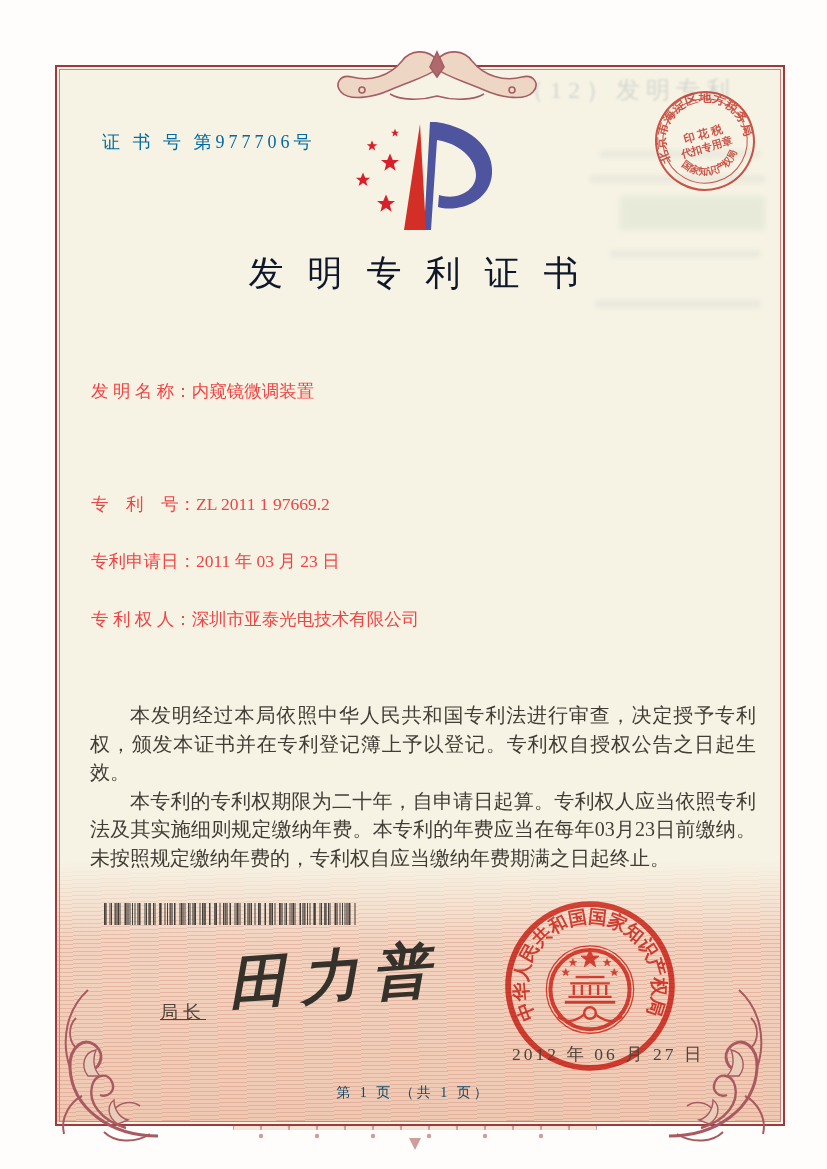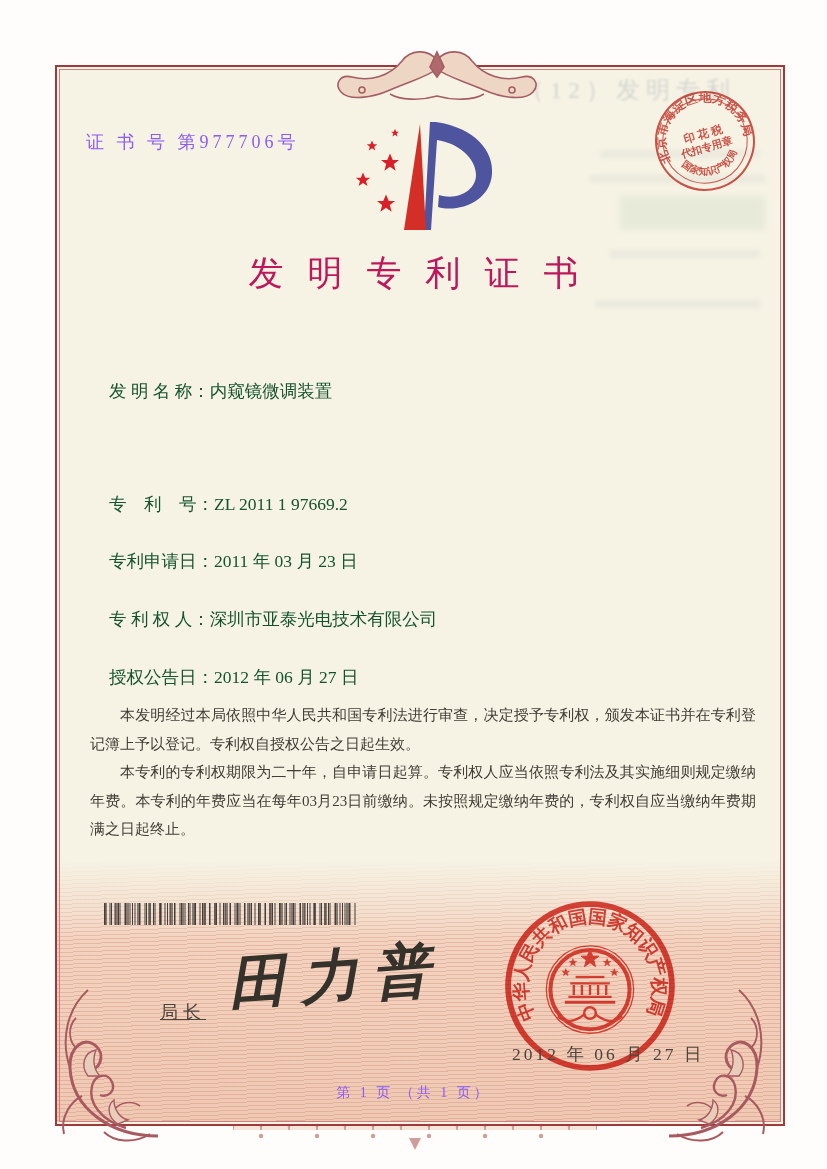--- a/index.html
+++ b/index.html
@@ -10,42 +10,42 @@
   
   .guilloche{position:absolute;left:2px;right:2px;bottom:2px;height:262px;
     background:
       linear-gradient(180deg,#f6f3e4 0,rgba(246,243,228,0) 80px),
       repeating-linear-gradient(178deg,rgba(198,118,98,.30) 0 1px,rgba(198,118,98,0) 1px 4px),
       linear-gradient(180deg,#f4d8c6 0,#efc8b2 100%);}
   
   .frame{position:absolute;left:55px;top:65px;width:726px;height:1057px;border:2px solid #9e3a3c;pointer-events:none;}
   .frame::before{content:"";position:absolute;left:2px;top:2px;right:2px;bottom:2px;border:1px solid #c98183;}
   .ornament{position:absolute;pointer-events:none;}
-  .certno{position:absolute;left:86px;top:130px;font-size:18px;letter-spacing:4px;color:#8b5cf6;}
+  .certno{position:absolute;left:102px;top:130px;font-size:18px;letter-spacing:4px;color:#0369a1;}
   .logo{position:absolute;left:338px;top:118px;}
   .title{position:absolute;left:0;top:250px;width:827px;text-align:center;font-size:35px;
-         letter-spacing:24px;text-indent:24px;color:#be185d;font-weight:500;}
-  .fieldrow{position:absolute;left:91px;font-size:17.5px;color:#14532d;white-space:nowrap;margin-left:18px;}
+         letter-spacing:24px;text-indent:24px;color:#0f172a;font-weight:500;}
+  .fieldrow{position:absolute;left:91px;font-size:17.5px;color:#ef4444;white-space:nowrap;}
   .fieldrow .lab{white-space:pre;}
-  .paras{position:absolute;left:90px;top:701px;width:666px;font-size:15px;line-height:28.5px;
+  .paras{position:absolute;left:90px;top:701px;width:666px;font-size:20px;line-height:28.5px;
          text-align:justify;color:#413c34;}
   .paras p{margin:0;text-indent:2em;}
   .barcode{position:absolute;left:104px;top:903px;width:252px;height:22px;opacity:.85;
     background:
       repeating-linear-gradient(90deg,#26242280 0 2px,transparent 2px 5px),
       repeating-linear-gradient(90deg,#262422 0 1px,transparent 1px 7px),
       repeating-linear-gradient(90deg,#3a3734b0 0 3px,transparent 3px 11px);}
   .sig-label{position:absolute;left:160px;top:1000px;font-size:18px;letter-spacing:5px;color:#4c443c;text-decoration:underline;}
   .sig-name{position:absolute;left:228px;top:938px;font-size:58px;color:#35312b;
             transform:rotate(-4deg);letter-spacing:14px;font-weight:bold;font-style:italic;}
   .seal{position:absolute;left:500px;top:896px;width:180px;height:180px;opacity:.9;mix-blend-mode:multiply;}
   .seal-date{position:absolute;left:512px;top:1042px;font-size:17.5px;letter-spacing:3px;color:#4d443c;z-index:6;}
   .taxstamp{position:absolute;left:646px;top:82px;width:118px;height:118px;opacity:.85;mix-blend-mode:multiply;}
   .footer{position:absolute;left:0;top:1084px;width:827px;text-align:center;font-size:14px;
-          letter-spacing:3px;color:#8b5cf6;}
+          letter-spacing:3px;color:#0c4a6e;}
   .ghost{position:absolute;color:#7d8aa0;opacity:.28;filter:blur(1.2px);pointer-events:none;}
   .ghost-line{position:absolute;background:#9aa4ae;opacity:.12;filter:blur(2px);pointer-events:none;}
   .ghost-green{position:absolute;background:#9dbfa4;opacity:.16;filter:blur(3px);pointer-events:none;}
 </style>
 </head>
 <body>
 
 <div id="stage">
 
   <div class="paper">
@@ -145,23 +145,20 @@
     <span class="lab">发 明 名 称</span><span>：</span><span>内窥镜微调装置</span>
   </div>
   <div class="fieldrow" style="top:492px;">
     <span class="lab">专    利    号</span><span>：</span><span>ZL 2011 1 97669.2</span>
   </div>
   <div class="fieldrow" style="top:549px;font-family:Liberation Serif, serif;">
     <span class="lab">专利申请日</span><span>：</span><span>2011 年 03 月 23 日</span>
   </div>
   <div class="fieldrow" style="top:607px;text-align:center;">
     <span class="lab">专 利 权 人</span><span>：</span><span>深圳市亚泰光电技术有限公司</span>
-  </div>
-  <div class="fieldrow" style="top:665px;">
-    <span class="lab">授权公告日</span><span>：</span><span>2012 年 06 月 27 日</span>
   </div>
 
   <div class="paras">
     <p>本发明经过本局依照中华人民共和国专利法进行审查，决定授予专利权，颁发本证书并在专利登记簿上予以登记。专利权自授权公告之日起生效。</p>
     <p>本专利的专利权期限为二十年，自申请日起算。专利权人应当依照专利法及其实施细则规定缴纳年费。本专利的年费应当在每年03月23日前缴纳。未按照规定缴纳年费的，专利权自应当缴纳年费期满之日起终止。</p>
   </div>
 
   <div class="barcode"></div>
 
   <div class="sig-label">局长</div>

